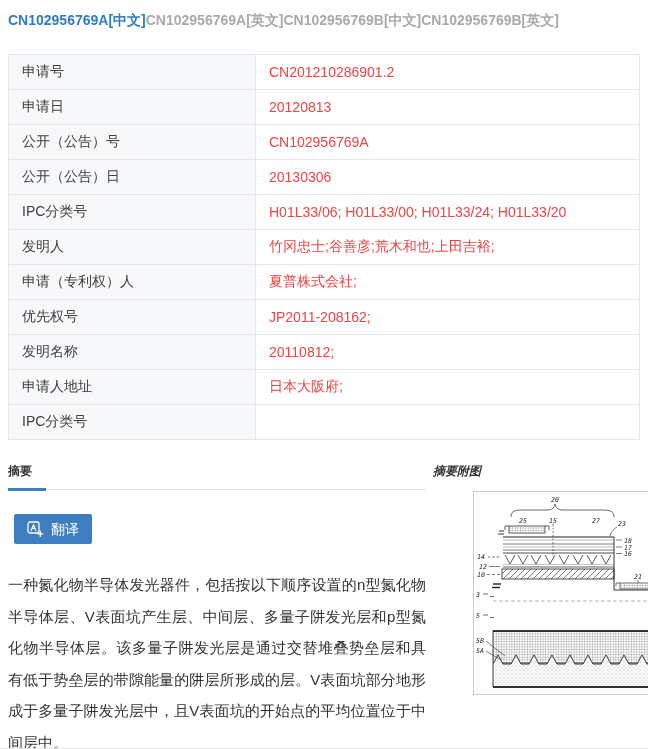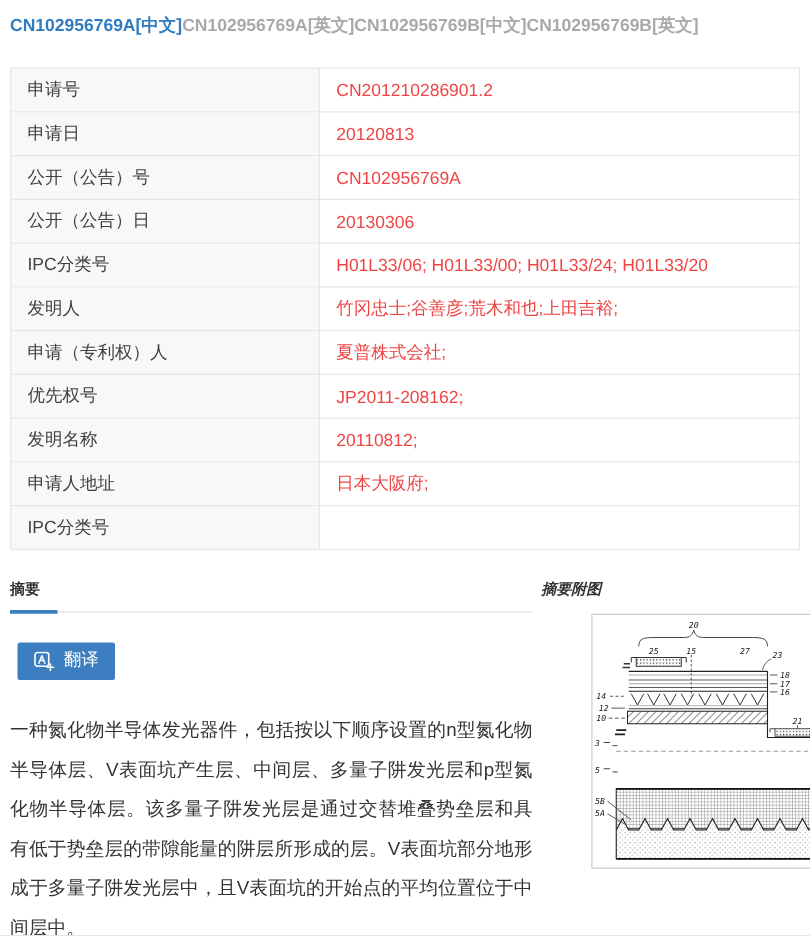--- a/index.html
+++ b/index.html
@@ -22,21 +22,21 @@
   table.info td.val{color:#ef4444;}
 
   
   .columns{display:flex;margin:21px 8px 0 8px;align-items:flex-start;}
   .col-left{width:422px;}
   .col-right{margin-left:7px;flex:1;font-style:italic;}
   .sec-head{font-size:12px;font-weight:bold;color:#333;line-height:20px;}
   .sec-head.underlined{position:relative;padding-bottom:8px;border-bottom:1px solid #e3e3e3;}
   .accent-bar{position:absolute;left:0;bottom:-2px;width:38px;height:3px;background:#3d7ec1;}
 
-  .translate-btn{display:inline-flex;align-items:center;gap:7px;margin:24px 0 0 6px;background:#3d7ec1;color:#fff;border:none;border-radius:2px;padding:6px 13px;font-size:14px;line-height:18px;cursor:pointer;font-family:Liberation Mono, monospace;}
+  .translate-btn{display:inline-flex;align-items:center;gap:7px;margin:24px 0 0 6px;background:#3d7ec1;color:#fff;border:none;border-radius:2px;padding:6px 13px;font-size:14px;line-height:18px;cursor:pointer;font-family:Liberation Sans, sans-serif;}
   .translate-btn svg{display:block;}
 
   .abstract-text{margin:25px 0 0 0;width:418px;font-size:15px;line-height:31.5px;color:#333;text-align:justify;}
 
   .figure-box{margin-top:10px;width:207px;height:204px;border:1px solid #ccc;box-sizing:border-box;background:#fff;overflow:hidden;margin-left:40px;}
   .figure-box svg{display:block;margin:1px auto 0 auto;}
   .figtext{font-family:"DejaVu Sans Mono",monospace;font-size:6.5px;fill:#222;}
 </style>
 </head>
 <body>

